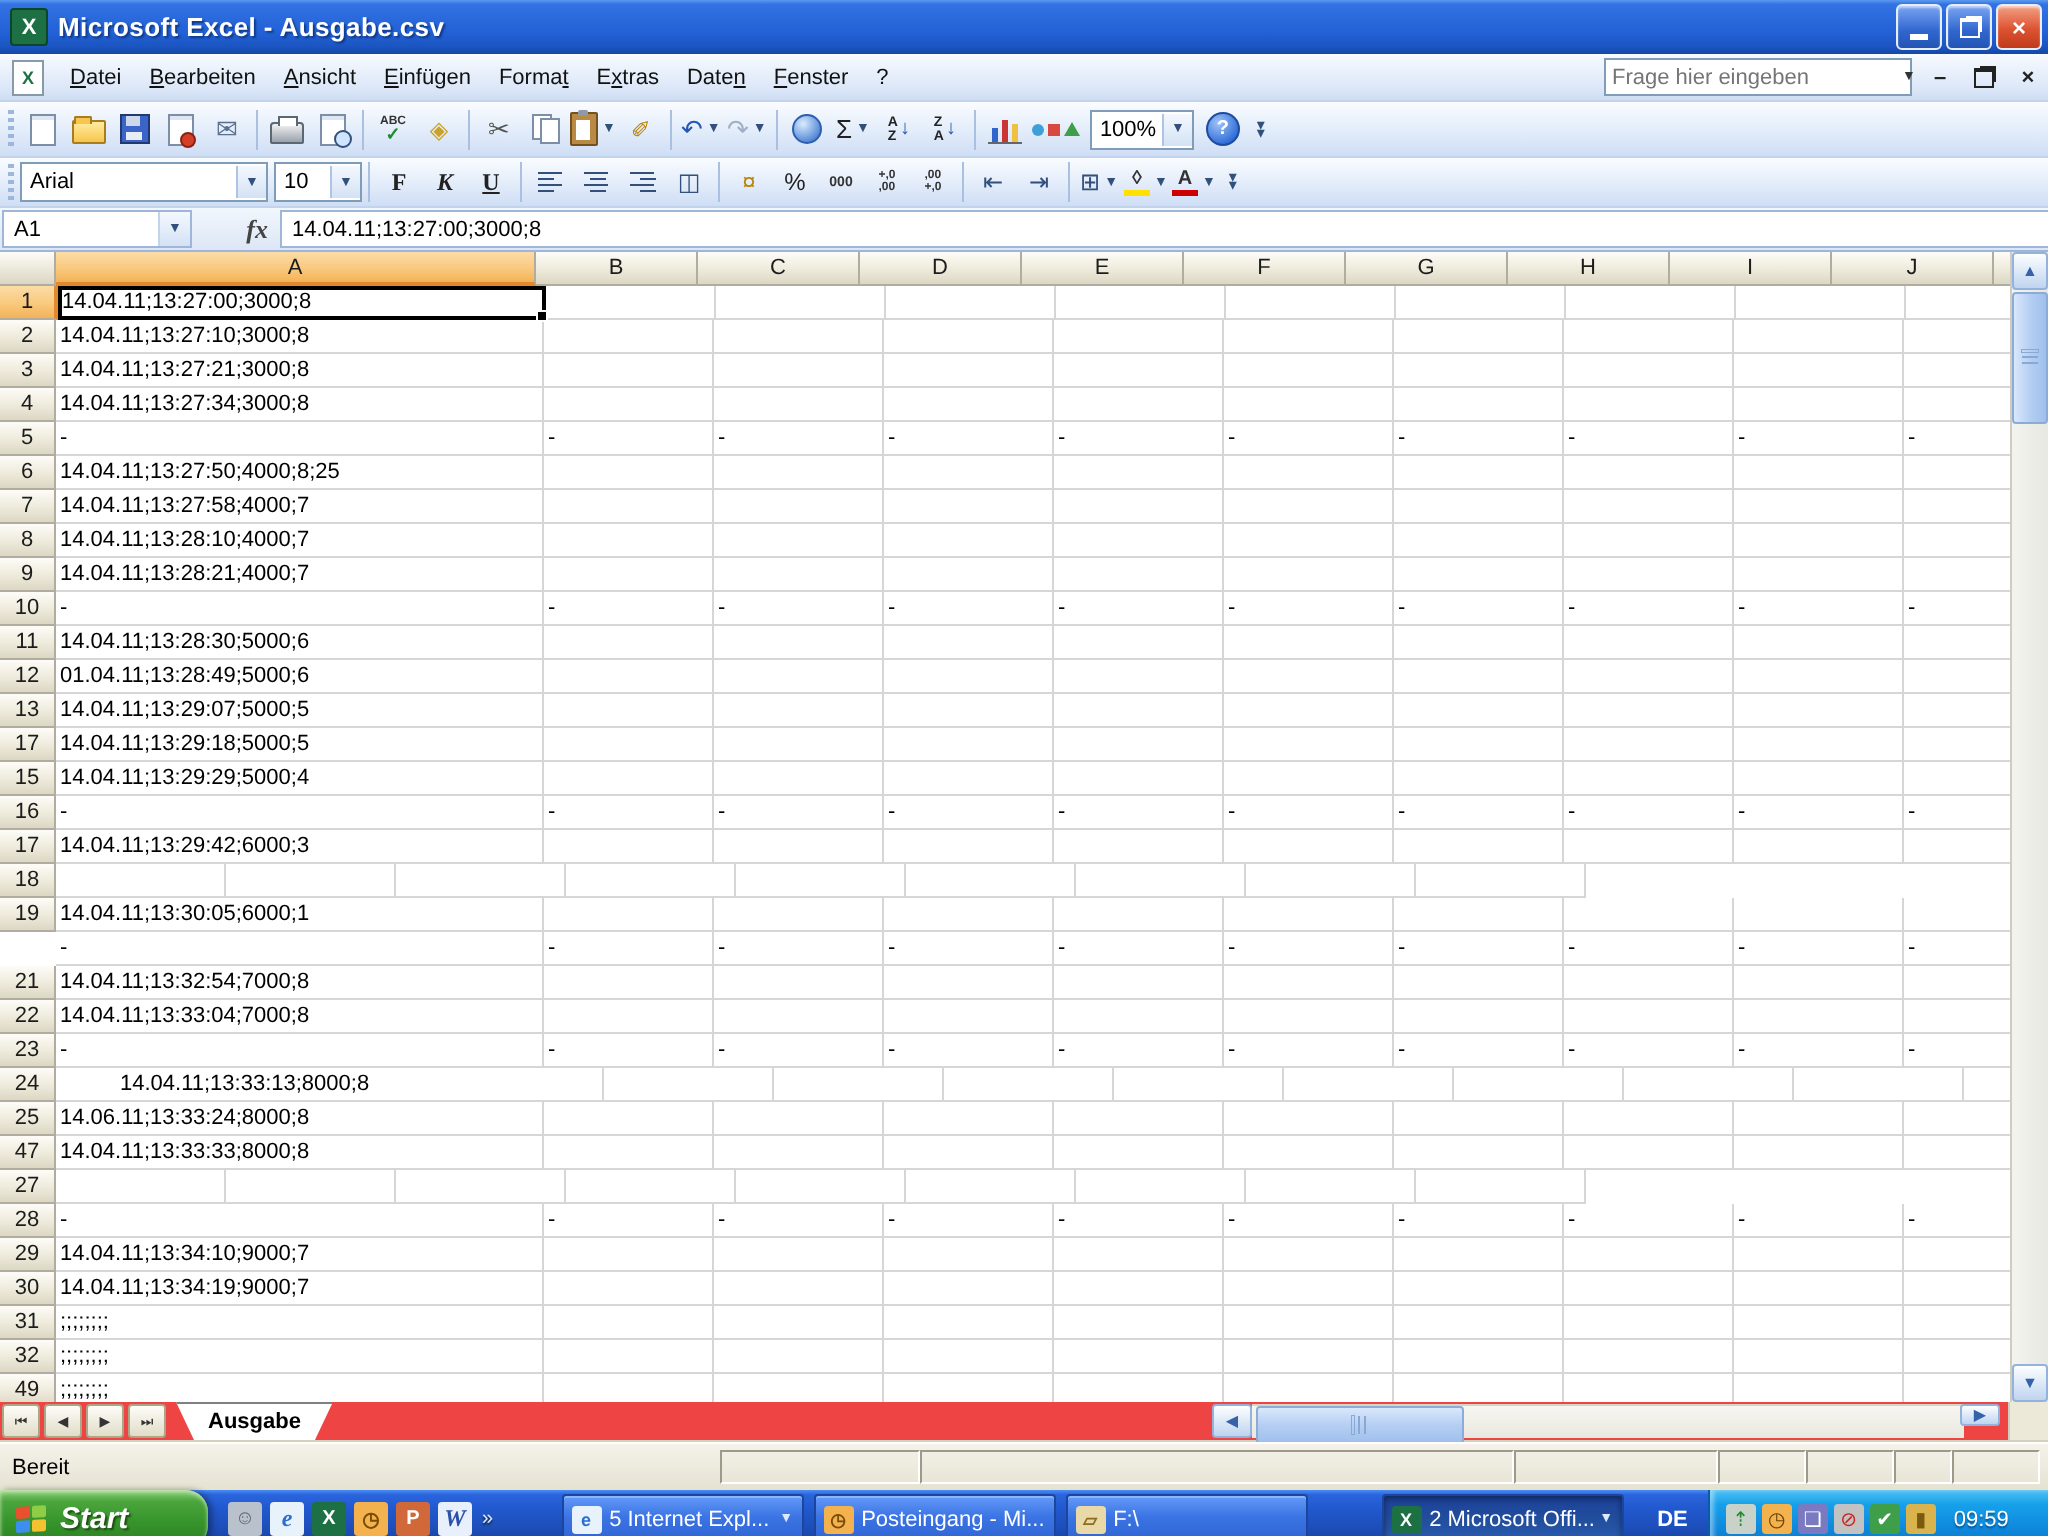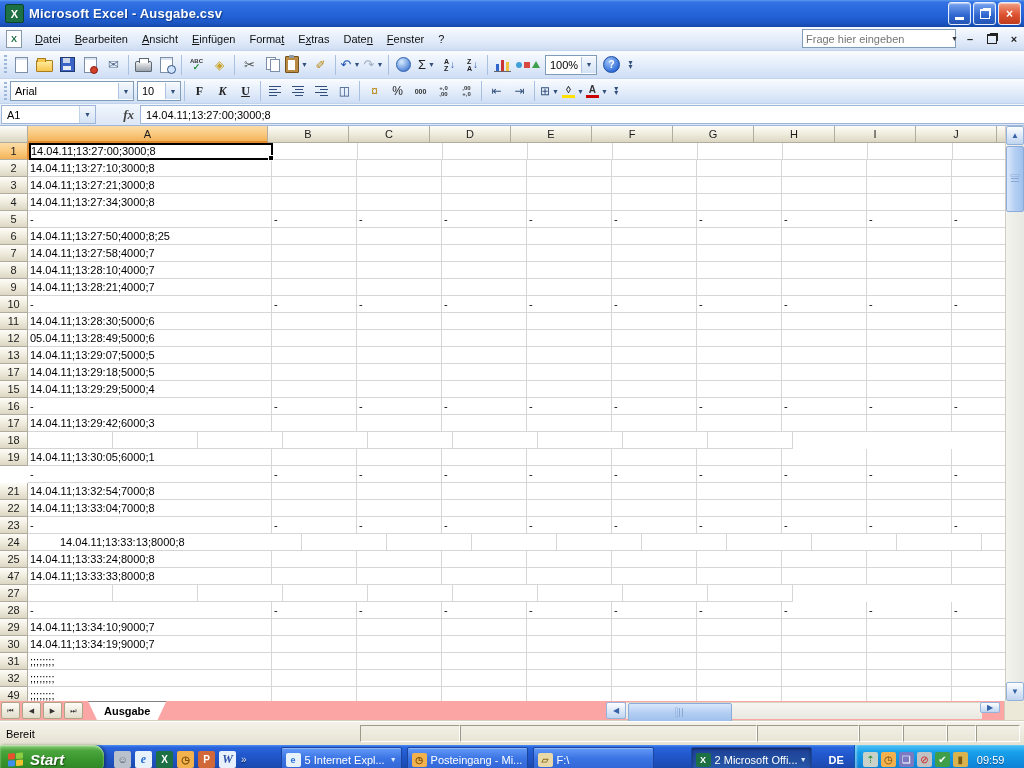--- a/index.html
+++ b/index.html
@@ -98,21 +98,21 @@
   .fill-handle{position:absolute;right:-2px;bottom:-2px;width:4px;height:4px;background:#000;border:1px solid #fff;z-index:4}
 
   
   .vscroll{width:18px;background:linear-gradient(90deg,#f3f3ef,#e8e8e2);border-left:1px solid #d0ccc0;display:flex;flex-direction:column}
   .sbtn{height:17px;background:linear-gradient(180deg,#fdfefe,#d7e5f7 60%,#c0d4ee);border:1px solid #93b2dc;border-radius:2px;color:#3662a8;font-size:8px;display:flex;align-items:center;justify-content:center}
   .vthumb{height:64px;margin:1px 0;background:linear-gradient(90deg,#d9e8fb,#b5cff3 50%,#9fc0ec);border:1px solid #8cabd8;border-radius:2px;position:relative}
   .vthumb:before{content:"";position:absolute;left:4px;right:4px;top:28px;height:1px;box-shadow:0 0 0 .5px #89a8d4,0 3px 0 0 #89a8d4,0 6px 0 0 #89a8d4}
   .vfill{flex:1}
 
   
-  .tabbar{height:19px;background:#fca5a5;display:flex;align-items:stretch;position:relative;border-bottom:1px solid #d4d0be}
+  .tabbar{height:19px;background:#ef4444;display:flex;align-items:stretch;position:relative;border-bottom:1px solid #d4d0be}
   .tnav{width:17px;margin:1px 1px 1px 1px;background:linear-gradient(180deg,#fdfcf7,#e2ddc9);border:1px solid #aba786;border-radius:2px;display:flex;align-items:center;justify-content:center;font-size:7px;color:#333}
   .sheettab{margin-left:4px;padding:0 16px;background:#fff;border-top:1px solid #808080;color:#000;font-weight:bold;display:flex;align-items:center;clip-path:polygon(9px 100%,0 0,100% 0,calc(100% - 9px) 100%);position:relative;top:0}
   .hscroll{position:absolute;left:606px;top:1px;height:17px;display:flex;align-items:stretch}
   .hbtn{width:18px;background:linear-gradient(180deg,#fdfefe,#d7e5f7 60%,#c0d4ee);border:1px solid #93b2dc;border-radius:2px;color:#3662a8;font-size:8px;display:flex;align-items:center;justify-content:center}
   .htrack{width:356px;background:linear-gradient(180deg,#f6f5f0,#e9e8e0);border-top:1px solid #d8d4c4;position:relative}
   .hthumb{position:absolute;left:2px;top:0;height:17px;width:102px;background:linear-gradient(180deg,#d9e8fb,#b5cff3 50%,#9fc0ec);border:1px solid #8cabd8;border-radius:2px}
   .hthumb:before{content:"";position:absolute;top:4px;bottom:4px;left:47px;width:1px;box-shadow:0 0 0 .5px #89a8d4,3px 0 0 0 #89a8d4,6px 0 0 0 #89a8d4}
   .hbtn.right{position:absolute;left:980px;top:1px}
   .tabcorner{position:absolute;left:1004px;top:0;width:20px;height:19px;background:#ece9d8;border-left:1px solid #d0ccc0}
 
@@ -578,21 +578,21 @@
           <div class="gcell" style="width: 80px;"></div>
           <div class="gcell" style="width: 80px;"></div>
           <div class="gcell" style="width: 80px;"></div>
           <div class="gcell" style="width: 80px;"></div>
           <div class="gcell" style="width: 80px;"></div>
           <div class="gcell" style="width: 80px;"></div>
           <div class="gcell" style="width: 80px;"></div>
         </div>
         <div class="grow">
           <div class="ghead" style="width: 27px;">12</div>
-          <div class="gcell" style="width: 239px;">05.04.11;13:28:49;5000;6</div>
+          <div class="gcell" style="width: 239px;">01.04.11;13:28:49;5000;6</div>
           <div class="gcell" style="width: 80px;"></div>
           <div class="gcell" style="width: 80px;"></div>
           <div class="gcell" style="width: 80px;"></div>
           <div class="gcell" style="width: 80px;"></div>
           <div class="gcell" style="width: 80px;"></div>
           <div class="gcell" style="width: 80px;"></div>
           <div class="gcell" style="width: 80px;"></div>
           <div class="gcell" style="width: 80px;"></div>
           <div class="gcell" style="width: 80px;"></div>
         </div>
@@ -746,21 +746,21 @@
           <div class="gcell" style="width: 80px;"></div>
           <div class="gcell" style="width: 80px;"></div>
           <div class="gcell" style="width: 80px;"></div>
           <div class="gcell" style="width: 80px;"></div>
           <div class="gcell" style="width: 80px;"></div>
           <div class="gcell" style="width: 80px;"></div>
           <div class="gcell" style="width: 80px;"></div>
         </div>
         <div class="grow">
           <div class="ghead" style="width: 27px;">25</div>
-          <div class="gcell" style="width: 239px;">14.04.11;13:33:24;8000;8</div>
+          <div class="gcell" style="width: 239px;">14.06.11;13:33:24;8000;8</div>
           <div class="gcell" style="width: 80px;"></div>
           <div class="gcell" style="width: 80px;"></div>
           <div class="gcell" style="width: 80px;"></div>
           <div class="gcell" style="width: 80px;"></div>
           <div class="gcell" style="width: 80px;"></div>
           <div class="gcell" style="width: 80px;"></div>
           <div class="gcell" style="width: 80px;"></div>
           <div class="gcell" style="width: 80px;"></div>
           <div class="gcell" style="width: 80px;"></div>
         </div>

